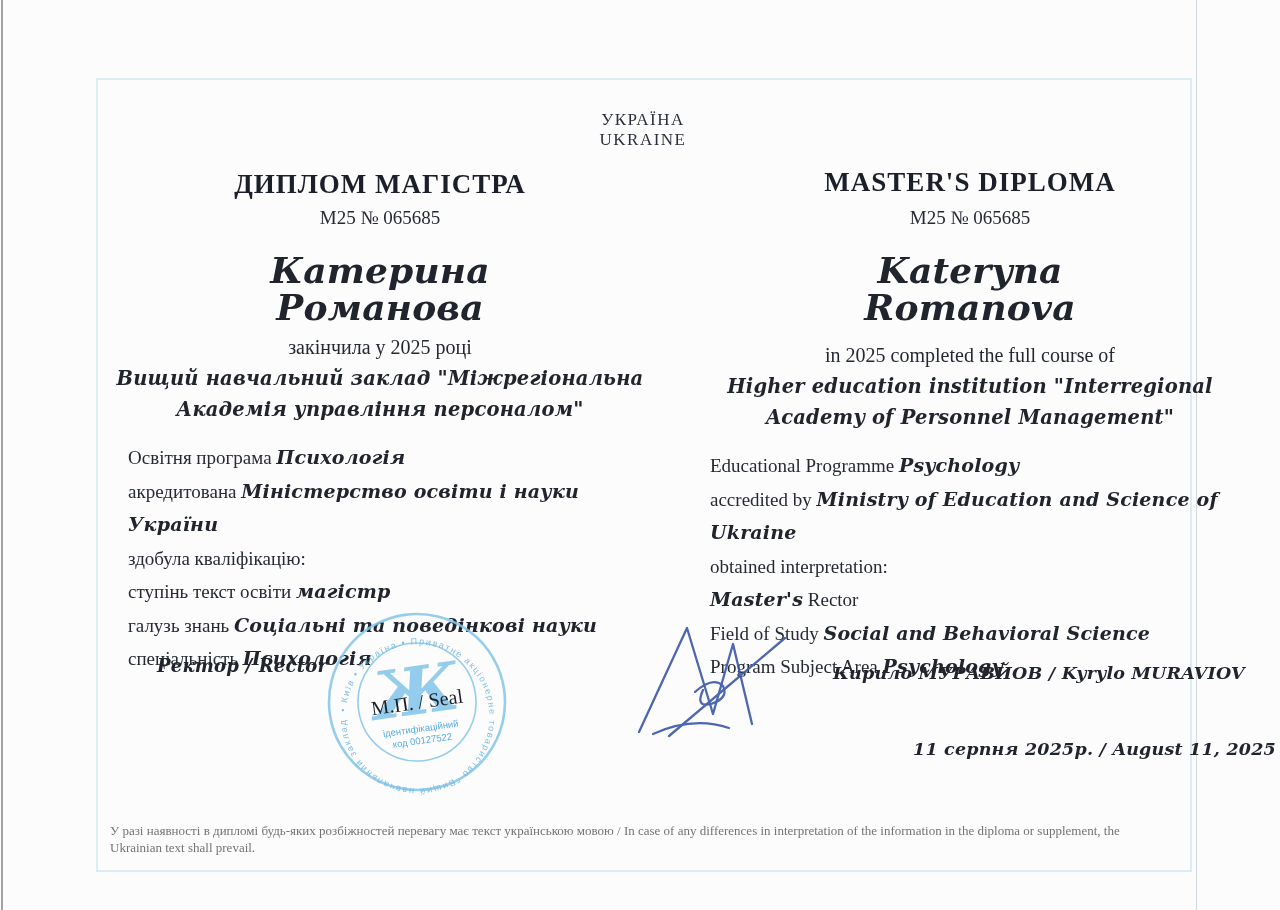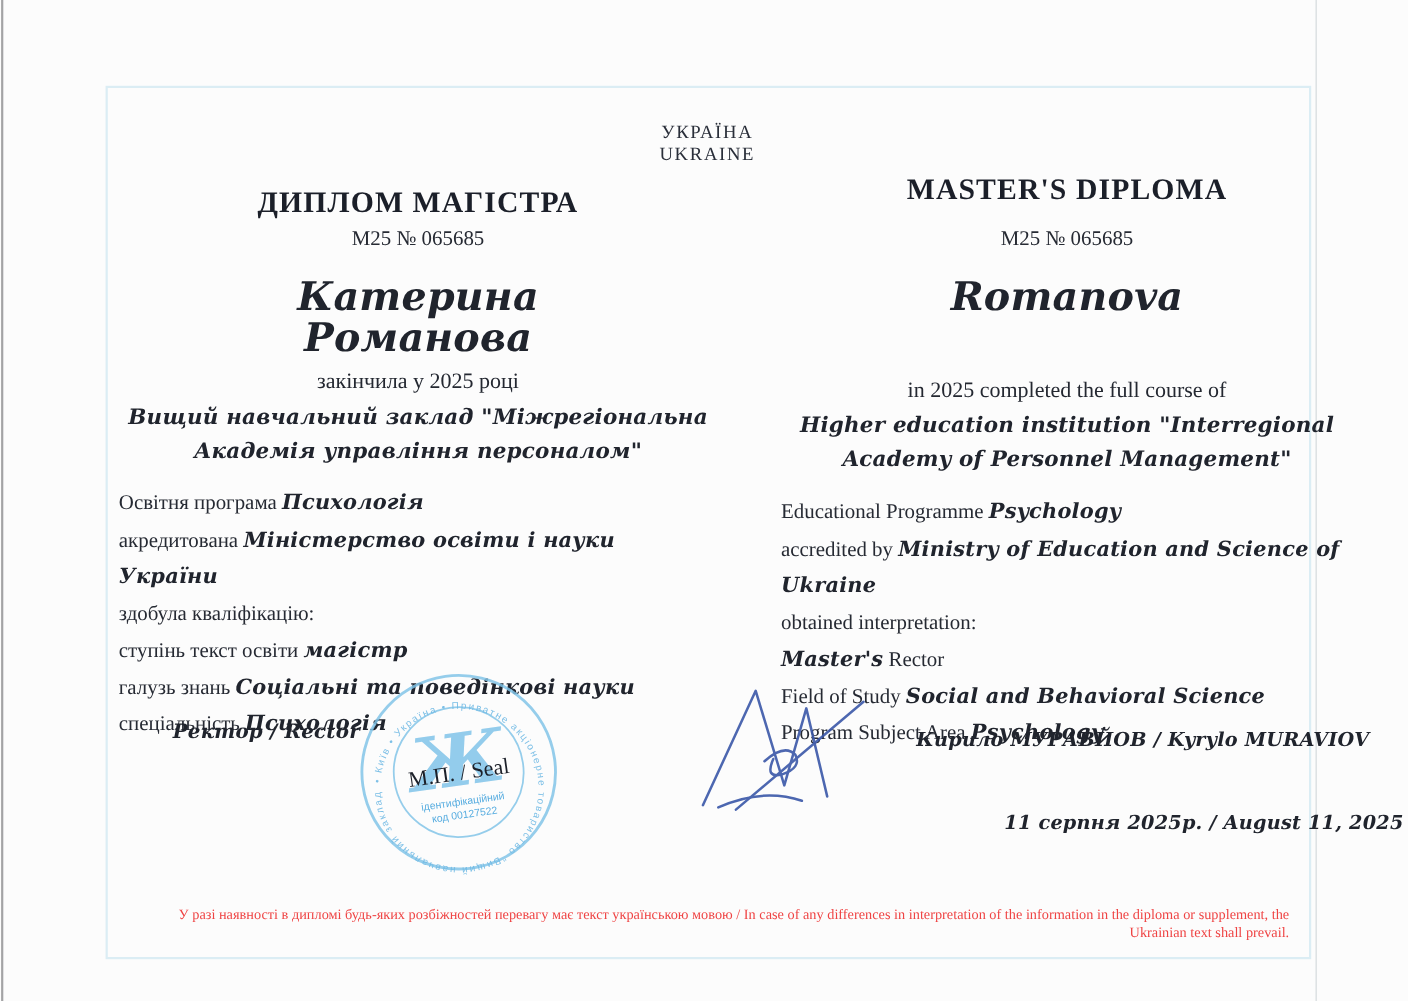--- a/index.html
+++ b/index.html
@@ -20,43 +20,43 @@
   .script {
     font-family:"DejaVu Serif","Liberation Serif",serif;
     font-style:italic; font-weight:bold; letter-spacing:.2px; color:#20242d;
   }
   .country {
     left:0; top:110px; width:1286px; font-size:17px; line-height:20px;
     letter-spacing:1.5px; color:#2a2f3a;
   }
   .col-title { font-size:27px; font-weight:bold; letter-spacing:1px; color:#1b1f29;font-family:Liberation Serif, serif; }
   .l-title { left:100px; top:169px; width:560px; }
-  .r-title { left:700px; top:157px; width:540px; }
+  .r-title { left:700px; top:167px; width:540px; }
   .serial { font-size:19px; color:#262a33; }
   .l-serial { left:100px; top:207px; width:560px; }
   .r-serial { left:700px; top:207px; width:540px; }
   .name { font-size:36px; line-height:37px; }
   .l-name { left:100px; top:252px; width:560px; }
   .r-name { left:700px; top:252px; width:540px; }
   .completed { font-size:20px; color:#242831; }
   .l-completed { left:100px; top:336px; width:560px; }
   .r-completed { left:700px; top:344px; width:540px; }
   .institution { font-size:19.5px; line-height:31px; }
   .l-inst { left:104px; top:363px; width:552px; }
   .r-inst { left:698px; top:371px; width:544px; }
   .fields { font-size:19px; line-height:32.5px; text-align:left; }
-  .l-fields { left:108px; top:441px; width:530px; }
+  .l-fields { left:128px; top:441px; width:530px; }
   .r-fields { left:710px; top:449px; width:520px; }
   .fields .script { font-size:19px; }
   .rector { left:157px; top:655px; font-size:18px; }
   .official { left:833px; top:663px; font-size:17.5px; }
   .date { left:913px; top:739px; font-size:17.5px; }
   .footer {
-    left:110px; top:823px; width:1062px; text-align:right;
-    font-size:13px; line-height:16.5px; color:#ef4444;
+    left:110px; top:823px; width:1062px; text-align:left;
+    font-size:13px; line-height:16.5px; color:#737373;
   }
   .seal-wrap { left:321px; top:606px; width:192px; height:192px; transform:rotate(-8deg); }
   .seal-ring-text { font-family:"Liberation Sans",sans-serif; font-size:9px; letter-spacing:1.6px; fill:#6fb9e4; opacity:.9; }
   .seal-monogram { font-family:"DejaVu Serif",serif; font-style:italic; font-weight:bold; font-size:66px; fill:#78c0e8; opacity:.8; }
   .seal-mp { font-family:"Liberation Serif",serif; font-size:20px; fill:#1c2029; }
   .seal-id { font-family:"Liberation Sans",sans-serif; font-size:9.5px; fill:#58ade0; }
   .signature-wrap { left:633px; top:616px; width:175px; height:125px; }
 </style>
 </head>
 <body>
@@ -87,20 +87,21 @@
     <div class="field-line"><span>ступінь текст освіти </span><span class="script">магістр</span><span></span></div>
     <div class="field-line"><span>галузь знань </span><span class="script">Соціальні та поведінкові науки</span><span></span></div>
     <div class="field-line"><span>спеціальність </span><span class="script">Психологія</span><span></span></div>
   </div>
 
   <div class="abs script rector">Ректор / Rector</div>
 
   <div class="abs center col-title r-title">MASTER'S DIPLOMA</div>
   <div class="abs center serial r-serial">М25 № 065685</div>
   <div class="abs center name script r-name">
+    <div>Kateryna</div>
     <div>Romanova</div>
   </div>
   <div class="abs center completed r-completed">in 2025 completed the full course of</div>
   <div class="abs center institution script r-inst">Higher education institution "Interregional Academy of Personnel Management"</div>
 
   <div class="abs fields r-fields">
     <div class="field-line"><span>Educational Programme </span><span class="script">Psychology</span><span></span></div>
     <div class="field-line"><span>accredited by </span><span class="script">Ministry of Education and Science of Ukraine</span><span></span></div>
     <div class="field-line"><span>obtained interpretation:</span><span class="script"></span><span></span></div>
     <div class="field-line"><span></span><span class="script">Master's</span><span> Rector</span></div>

